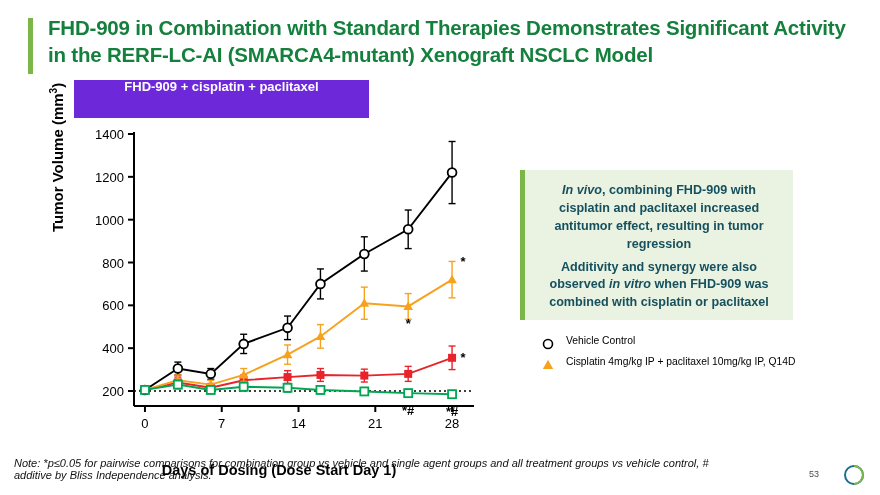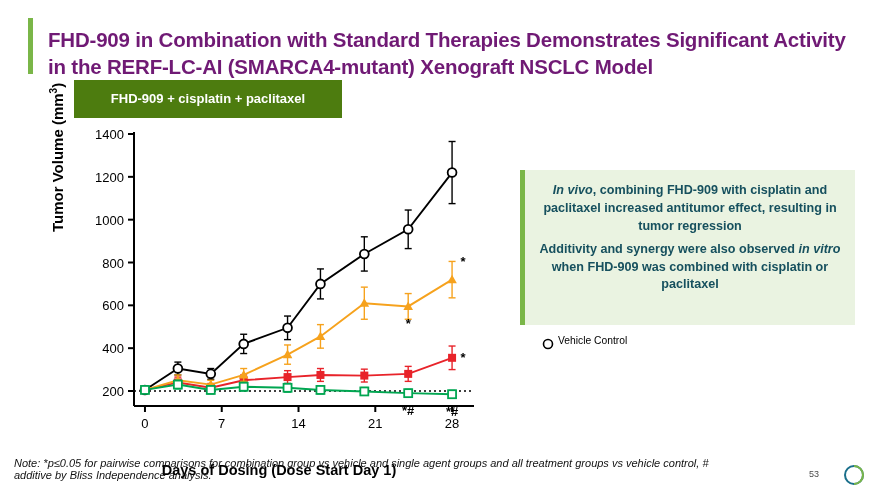--- a/index.html
+++ b/index.html
@@ -8,58 +8,57 @@
     background:#ffffff;
     font-family:"Liberation Sans", sans-serif;
     position:relative;
     overflow:hidden;
   }
   .accent-bar{
     position:absolute;left:28px;top:18px;width:5px;height:56px;background:#7ab648;
   }
   .title{
     position:absolute;left:48px;top:14px;width:800px;
-    color:#701a75;font-size:20.5px;font-weight:bold;line-height:1.32;
+    color:#15803d;font-size:20.5px;font-weight:bold;line-height:1.32;
     letter-spacing:-0.2px;
-    margin-top:12px;
   }
   
   .chart-panel{position:absolute;left:62px;top:80px;width:430px;height:370px;}
   .chart-header{
-    position:absolute;left:12px;top:0;width:268px;height:38px;
-    background:#4d7c0f;color:#fff;text-align:center;
-    display:flex;flex-direction:column;justify-content:center;
+    position:absolute;left:12px;top:0;width:295px;height:38px;
+    background:#6d28d9;color:#fff;text-align:center;
+    display:flex;flex-direction:row;justify-content:center;
   }
   .chart-header .l1{font-size:13px;font-weight:bold;line-height:1.15;}
   .chart-header .l2{font-size:10.5px;font-style:italic;line-height:1.2;}
   .plot-wrap{position:absolute;left:0;top:44px;width:430px;height:330px;}
   .ylabel{
     position:absolute;left:-14px;top:108px;
     transform:rotate(-90deg);transform-origin:left top;
     font-size:15px;font-weight:bold;color:#000;white-space:nowrap;
   }
   .xlabel{
     position:absolute;left:52px;top:338px;width:330px;text-align:center;
     font-size:14.5px;font-weight:bold;color:#000;
   }
   svg.plot{position:absolute;left:0;top:0;}
   
   .callout{
-    position:absolute;left:520px;top:170px;width:335px;
+    position:absolute;left:520px;top:170px;width:273px;
     background:#eaf3e1;border-left:5px solid #7ab648;
-    padding:12px 14px 31px 14px;
+    padding:12px 14px 8px 14px;
     color:#16505e;text-align:center;font-size:12.6px;font-weight:bold;line-height:1.42;
     box-sizing:border-box;
   }
   .callout p{margin:0;}
   .callout p + p{margin-top:5px;}
   .callout i{font-style:italic;}
   
   .legend{position:absolute;left:538px;top:335px;width:330px;font-size:10.3px;color:#000;}
-  .legend-row{display:flex;align-items:flex-start;margin-bottom:5px;}
+  .legend-row{display:flex;align-items:flex-start;margin-bottom:5px;gap:8px;}
   .legend-mark{width:20px;flex:0 0 20px;display:flex;align-items:center;justify-content:center;padding-top:2px;}
   .legend-text{line-height:1.25;}
   
   .footnote{
     position:absolute;left:14px;bottom:14px;width:700px;
     font-size:11px;color:#111;font-style:italic;
   }
   .pagenum{position:absolute;right:61px;bottom:16px;font-size:9px;color:#4a4a4a;}
   .logo{position:absolute;right:14px;bottom:8px;width:24px;height:24px;}
 </style>
@@ -344,20 +343,28 @@
 
 <div class="legend" id="legend">
     <div class="legend-row">
       <div class="legend-mark">
         <svg width="14" height="14">
           <circle cx="7" cy="7" r="4.5" fill="#fff" stroke="#000000" stroke-width="1.6"></circle>
         </svg>
       </div>
       <div class="legend-text">Vehicle Control</div>
     </div>
+    <div class="legend-row">
+      <div class="legend-mark">
+        <svg width="14" height="14">
+          <polygon points="7,1.8 1.8,11 12.2,11" fill="#f6a21d"></polygon>
+        </svg>
+      </div>
+      <div class="legend-text">Cisplatin 4mg/kg IP + paclitaxel 10mg/kg IP, Q14D</div>
+    </div>
   </div>
 
 <div class="footnote">Note: *p≤0.05 for pairwise comparisons for combination group vs vehicle and single agent groups and all treatment groups vs vehicle control, # additive by Bliss Independence analysis.</div>
 <div class="pagenum">53</div>
 <svg class="logo" viewBox="0 0 24 24">
   <circle cx="12" cy="12" r="9" fill="none" stroke="#1a6f8b" stroke-width="2"></circle>
   <path d="M12 3 a9 9 0 0 1 0 18" fill="none" stroke="#7ab648" stroke-width="2"></path>
 </svg>
 
 </body></html>

